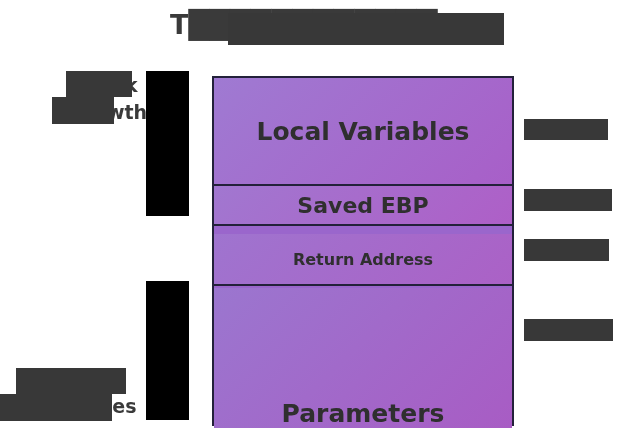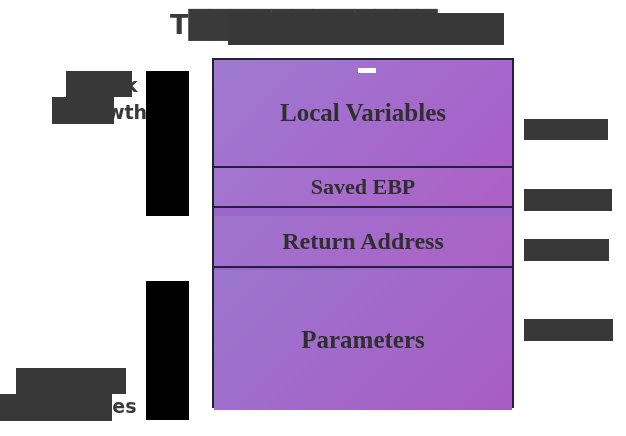--- a/index.html
+++ b/index.html
@@ -40,27 +40,26 @@
     top: 13px;
     width: 276px;
     height: 32px;
     background: #383838;
   }
 
   
   .stack-frame {
     position: absolute;
     left: 212px;
-    top: 58px;
+    top: 76px;
     width: 302px;
     height: 350px;
     border: 2px solid #23213a;
     box-sizing: border-box;
     background: #9a66cc;
-    font-family: Liberation Serif, serif;
   }
   .stack-row {
     position: absolute;
     left: 0;
     width: 100%;
     box-sizing: border-box;
     display: flex;
     align-items: center;
     justify-content: center;
     color: #2f2f2f;
@@ -79,27 +78,28 @@
     height: 40px;
     background: linear-gradient(135deg, #a177d0 0%, #ae5fc7 100%);
     border-bottom: 2px solid #23213a;
     font-size: 22px;
   }
   .row-ret {
     top: 156px;
     height: 52px;
     background: linear-gradient(135deg, #9f74cf 0%, #ab61c6 100%);
     border-bottom: 2px solid #23213a;
-    font-size: 24px;
+    font-size: 16px;
   }
   .row-params {
     top: 210px;
     height: 140px;
     background: linear-gradient(135deg, #9b76cf 0%, #a85cc4 100%);
     font-size: 25px;
+    align-items: flex-end;
   }
 
   
   .top-notch {
     position: absolute;
     left: 358px;
     top: 68px;
     width: 18px;
     height: 5px;
     background: #ffffff;

